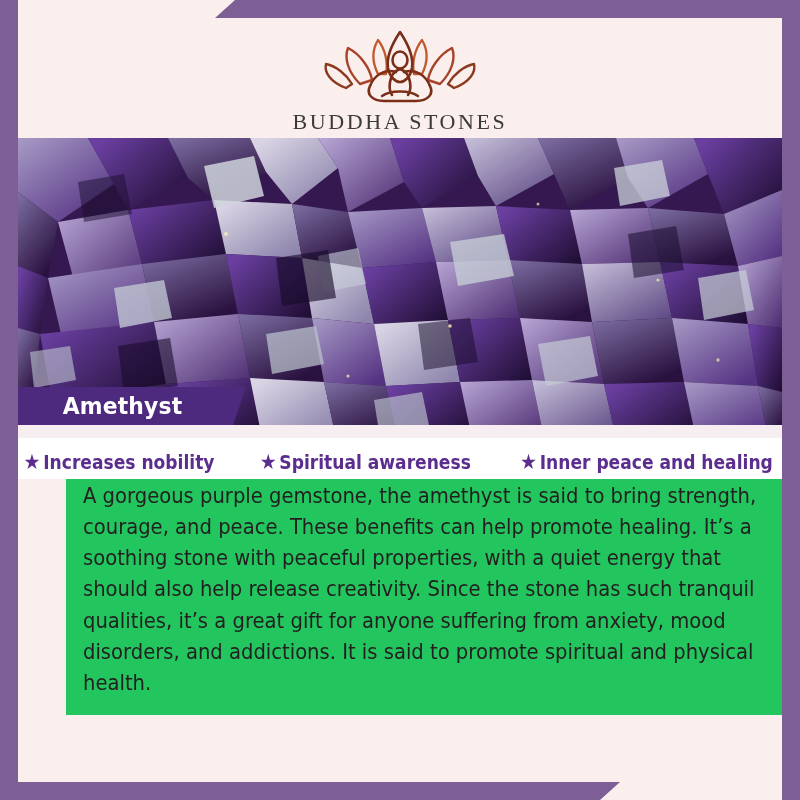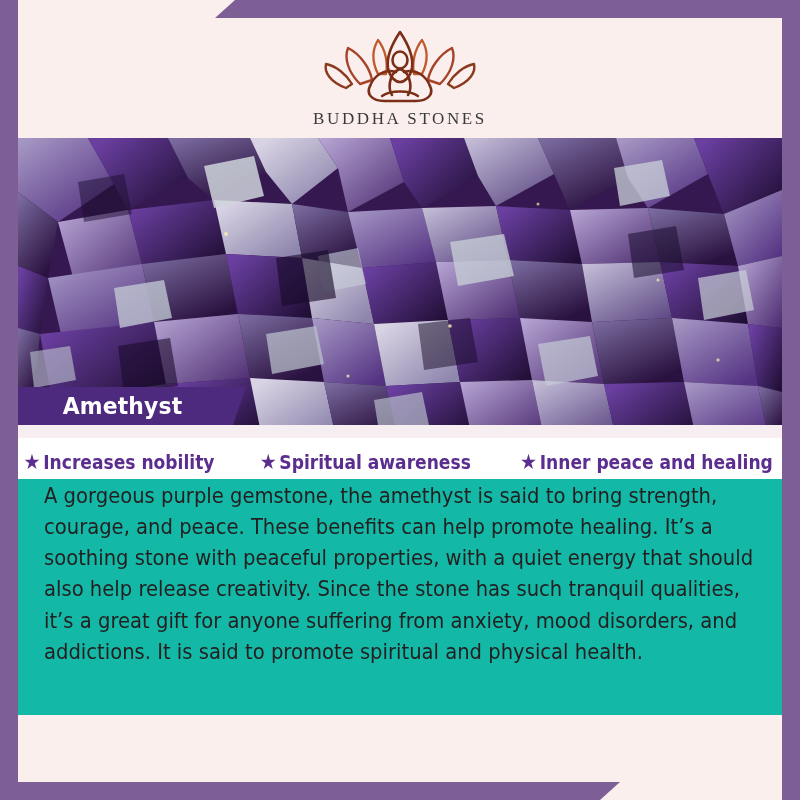--- a/index.html
+++ b/index.html
@@ -79,21 +79,21 @@
     box-sizing: border-box;
   }
   .logo-mark {
     width: 168px;
     height: 82px;
     display: block;
   }
   .brand-name {
     margin-top: 1px;
     font-family: "Liberation Serif", "DejaVu Serif", serif;
-    font-size: 17px;
+    font-size: 22px;
     letter-spacing: 2.6px;
     color: #3a3a3a;
     font-weight: 400;
   }
 
   
   .title-bar {
     background: #faefed;
     text-align: center;
     padding: 2px 0 10px;
@@ -178,24 +178,25 @@
   }
   .benefit .star {
     font-size: 21px;
     line-height: 1;
     margin-right: 3px;
     color: #5b2d8e;
   }
 
   
   .body-wrap {
-    background: #14b8a6;
-    padding: 2px 14px 0 26px;
+    background: #22c55e;
+    padding: 2px 14px 0 17px;
     height: 236px;
     box-sizing: border-box;
+    margin-left: 48px;
   }
   .body-text {
     font-family: "DejaVu Sans", "Liberation Sans", sans-serif;
     font-size: 20.5px;
     line-height: 1.52;
     color: #231f20;
     margin: 0;
     text-align: left;
     transform: scaleX(0.955);
     transform-origin: left top;

